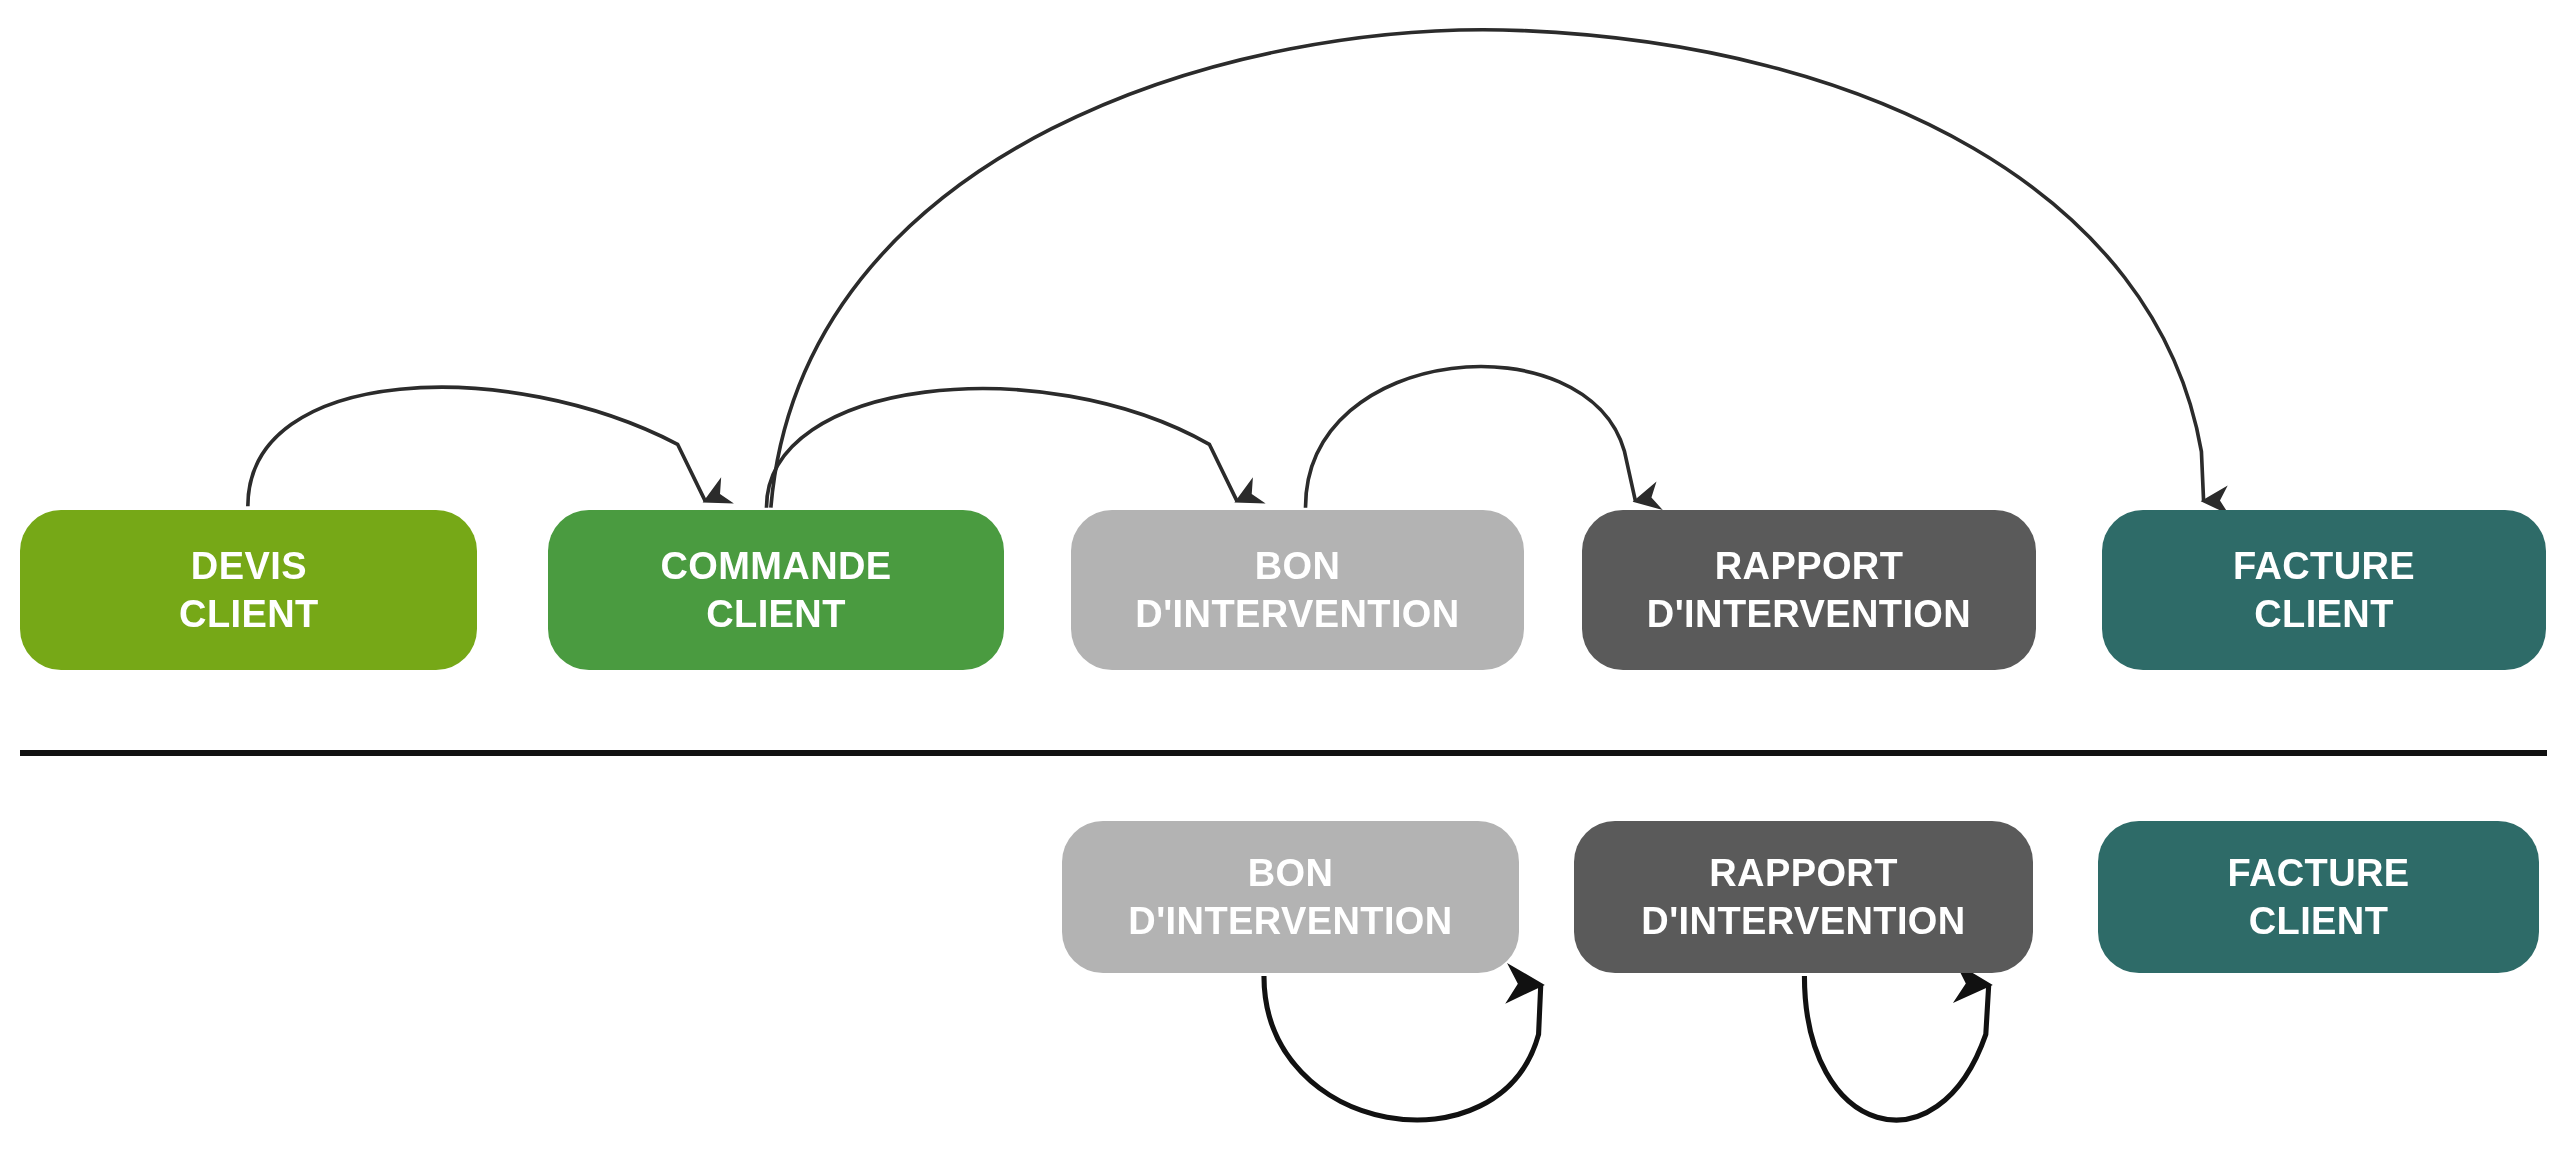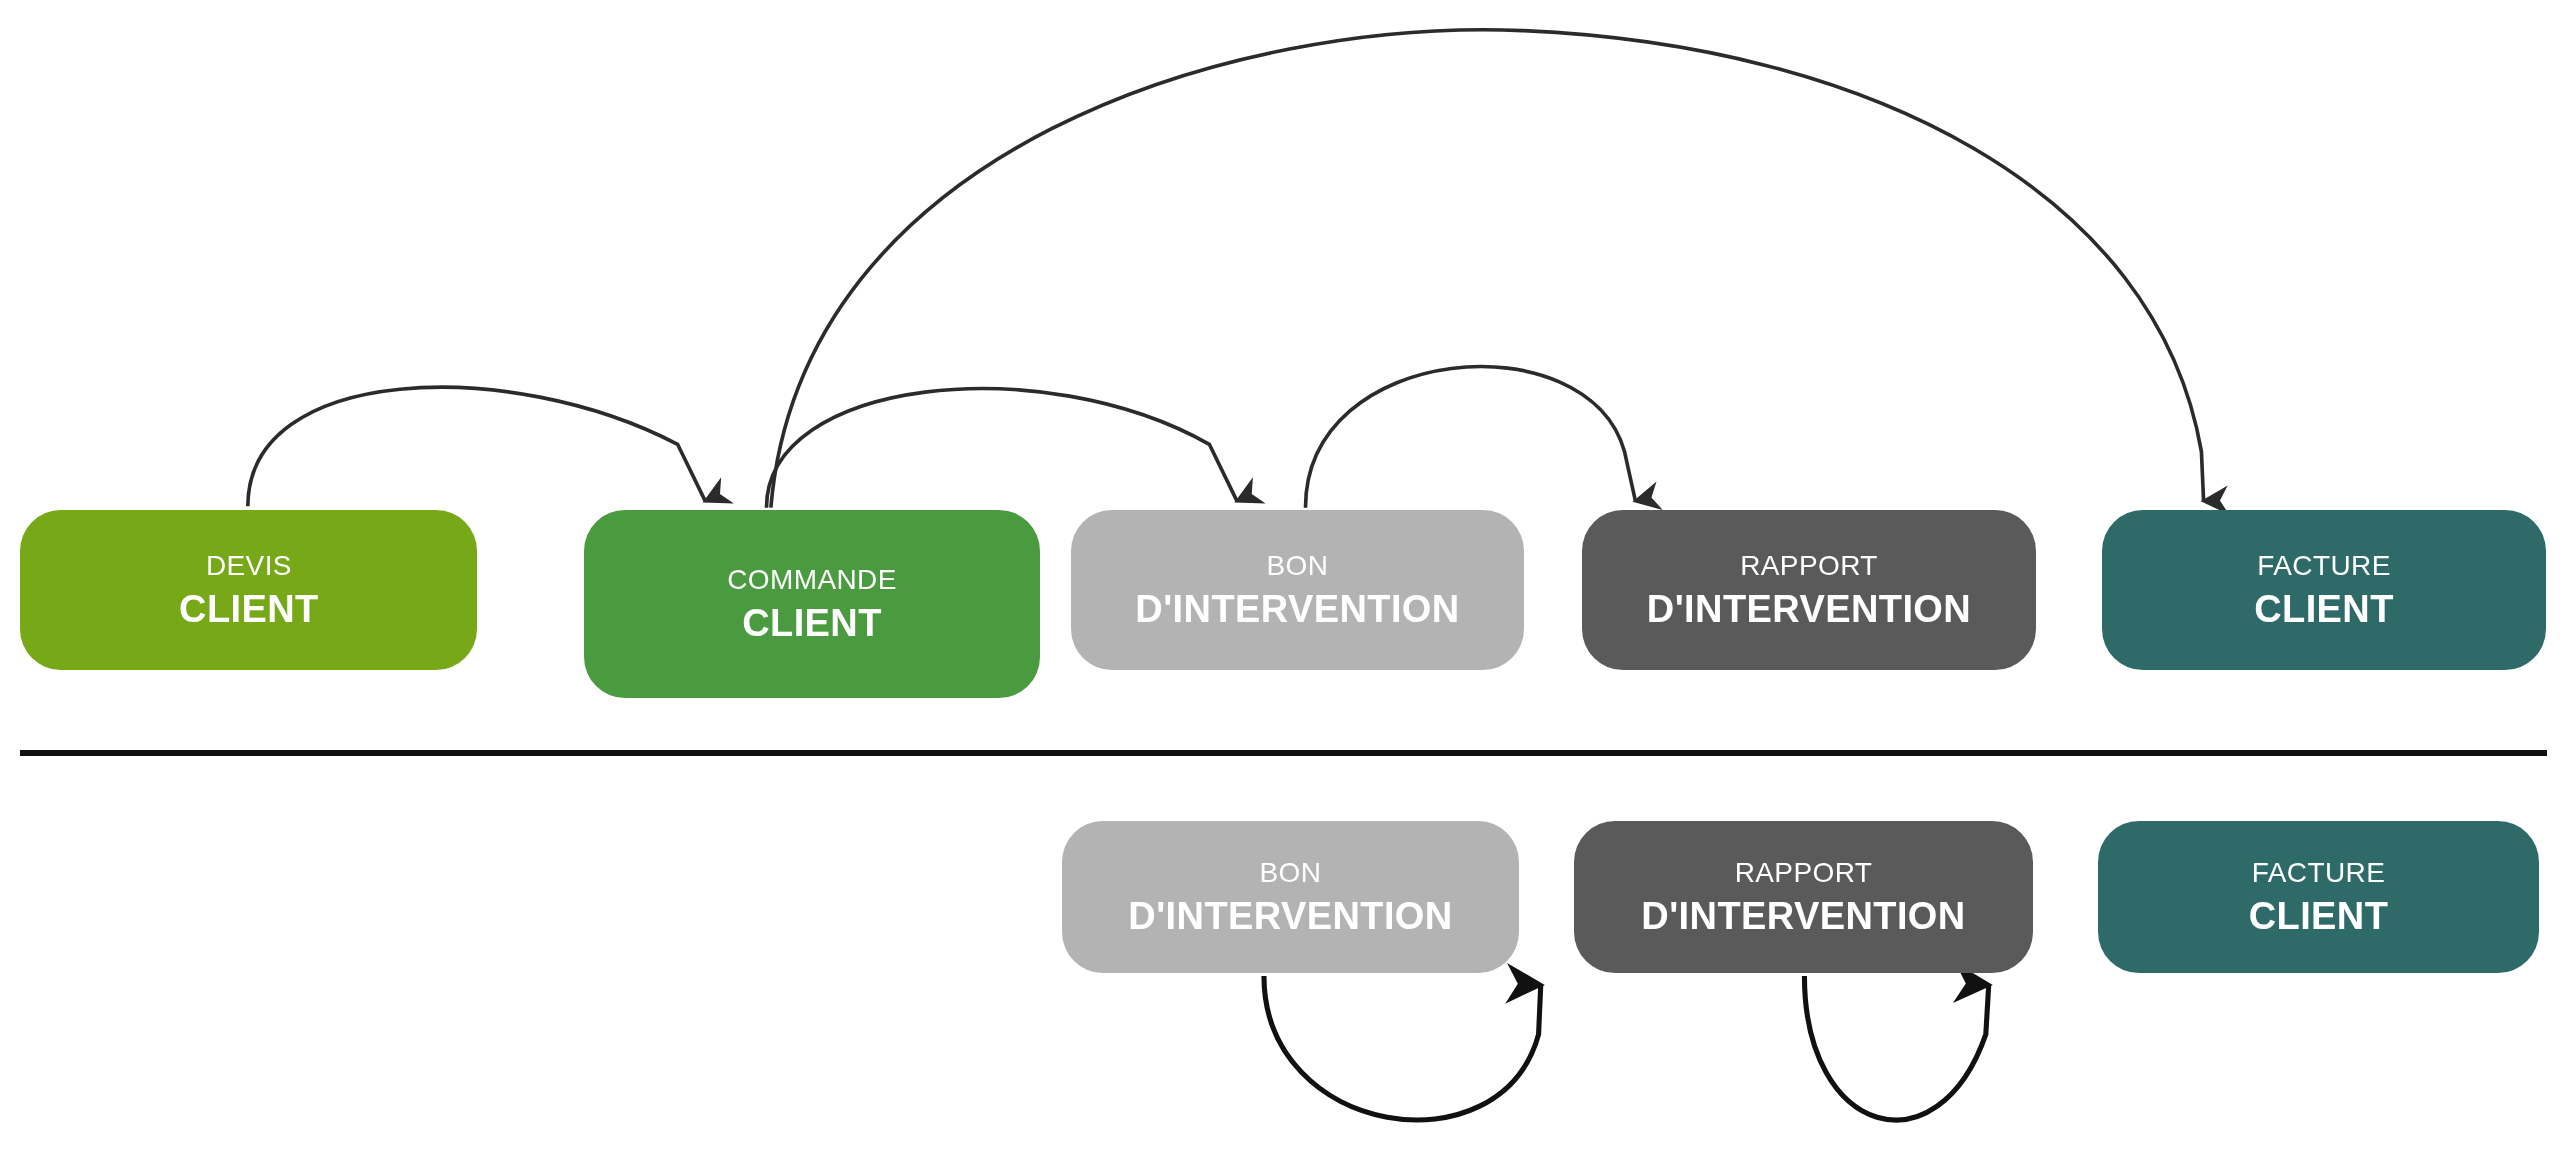--- a/index.html
+++ b/index.html
@@ -31,22 +31,22 @@
     border-radius: 41px;
     display: flex;
     flex-direction: column;
     align-items: center;
     justify-content: center;
     color: #ffffff;
     text-align: center;
     line-height: 1.0;
   }
   .node .l1 {
-    font-weight: normal;
-    font-size: 28px;
+    font-weight: bold;
+    font-size: 38px;
     letter-spacing: 0.4px;
     white-space: nowrap;
   }
   .node .l2 {
     font-weight: bold;
     font-size: 38px;
     letter-spacing: 0.4px;
     white-space: nowrap;
     margin-top: 10.2px;
   }
@@ -85,21 +85,21 @@
       </g>
   </svg>
 
   <div class="divider" id="divider-el" style="left: 20.4px; top: 750px; width: 2527px; height: 5.8px; background: rgb(17, 17, 17);"></div>
 
   <div id="top-row-host">
       <div class="node" style="left: 20.4px; top: 510px; width: 457px; height: 160px; background: rgb(118, 168, 23);">
         <div class="l1">DEVIS</div>
         <div class="l2">CLIENT</div>
       </div>
-      <div class="node" style="left: 548px; top: 510px; width: 456px; height: 188px; background: rgb(74, 155, 64); margin-left: 36px;">
+      <div class="node" style="left: 548px; top: 510px; width: 456px; height: 160px; background: rgb(74, 155, 64);">
         <div class="l1">COMMANDE</div>
         <div class="l2">CLIENT</div>
       </div>
       <div class="node two-bold" style="left: 1071px; top: 510px; width: 453px; height: 160px; background: rgb(179, 179, 179);">
         <div class="l1">BON</div>
         <div class="l2">D'INTERVENTION</div>
       </div>
       <div class="node two-bold" style="left: 1582px; top: 510px; width: 454px; height: 160px; background: rgb(90, 90, 90);">
         <div class="l1">RAPPORT</div>
         <div class="l2">D'INTERVENTION</div>

